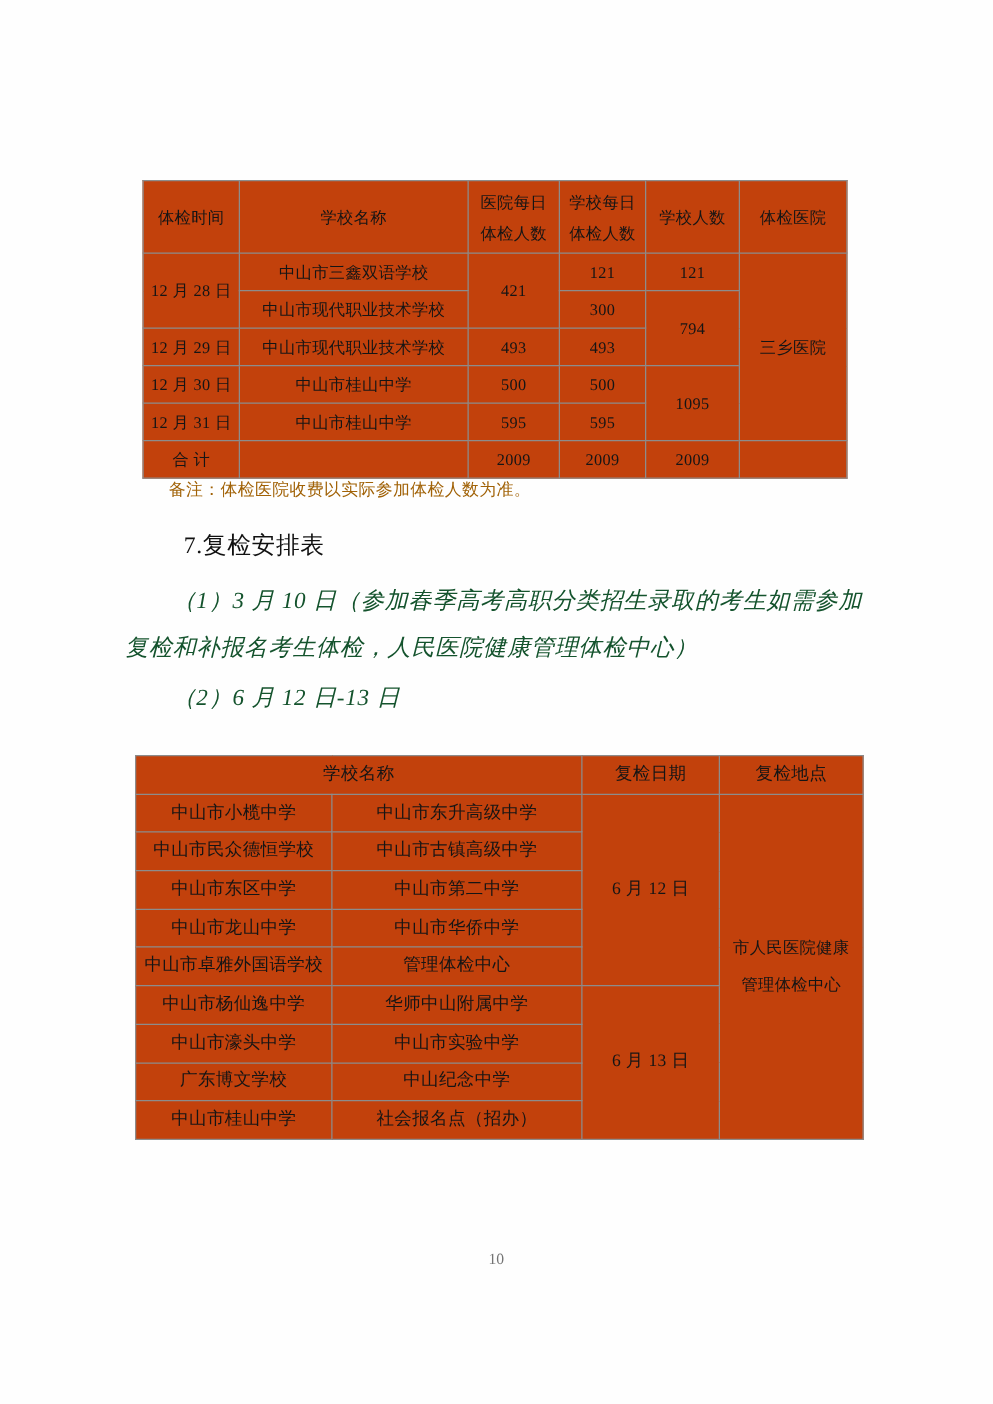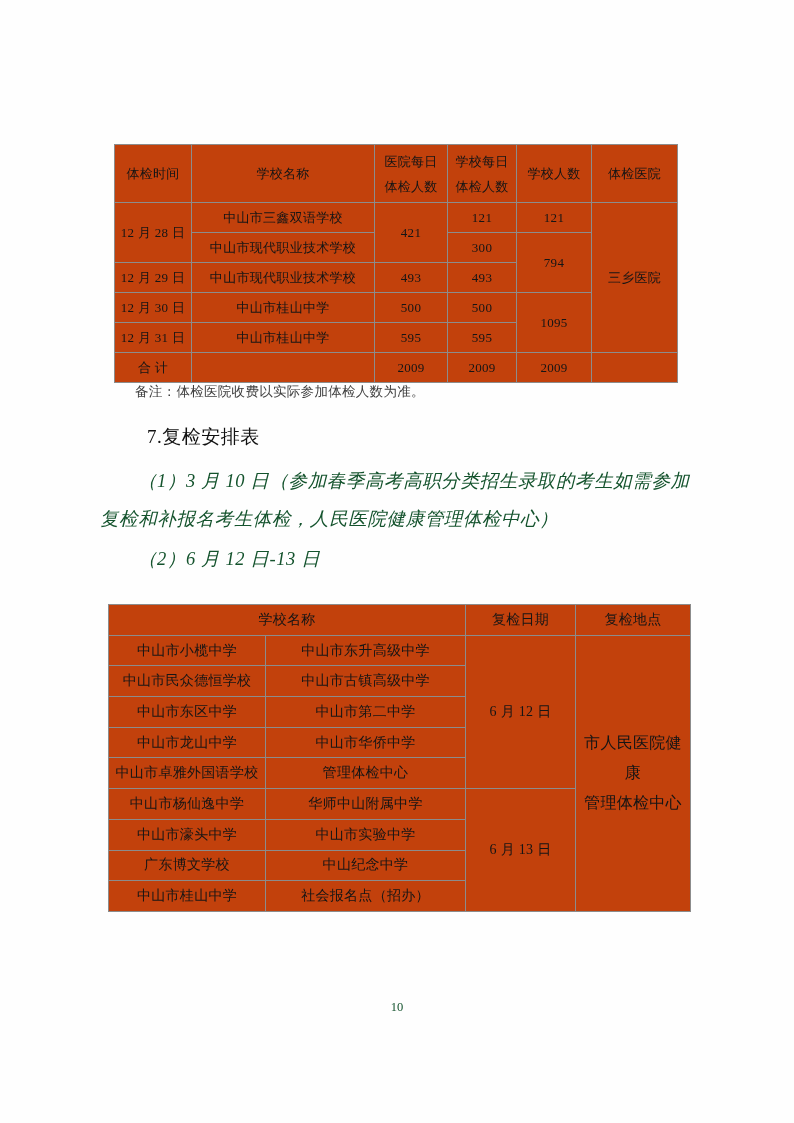--- a/index.html
+++ b/index.html
@@ -34,21 +34,21 @@
   #heading7 { left: 147px; top: 424px; }
 
   .note {
     position: absolute;
     left: 135px;
     top: 382px;
     font-size: 13.5px;
     line-height: 20px;
     letter-spacing: 0.3px;
     white-space: nowrap;
-    color: #404040;
+    color: #a16207;
   }
 
   .para {
     position: absolute;
     left: 100px;
     width: 600px;
     font-size: 18.5px;
     line-height: 38px;
     letter-spacing: 0.6px;
     text-indent: 38px;
@@ -58,21 +58,21 @@
   #para1 { top: 462px; }
   #para2 { top: 540px; }
 
   .pageno {
     position: absolute;
     left: 0;
     right: 0;
     top: 1000px;
     text-align: center;
     font-size: 12.5px;
-    color: #14532d;
+    color: #737373;
   }
 
   
   table.doc {
     position: absolute;
     border-collapse: collapse;
     table-layout: fixed;
     background: #c2410c;
   }
   table.doc td, table.doc th {
@@ -104,21 +104,21 @@
     left: 108px;
     top: 604px;
     width: 582px;
   }
   #table2 td, #table2 th {
     font-size: 14px;
     line-height: 20px;
     height: 29.7px;
   }
   #table2 .loc {
-    font-size: 16px;
+    font-size: 13px;
     line-height: 30px;
   }
 </style>
 </head>
 <body>
 
 <div class="page">
 
 
   <table class="doc" id="table1">

